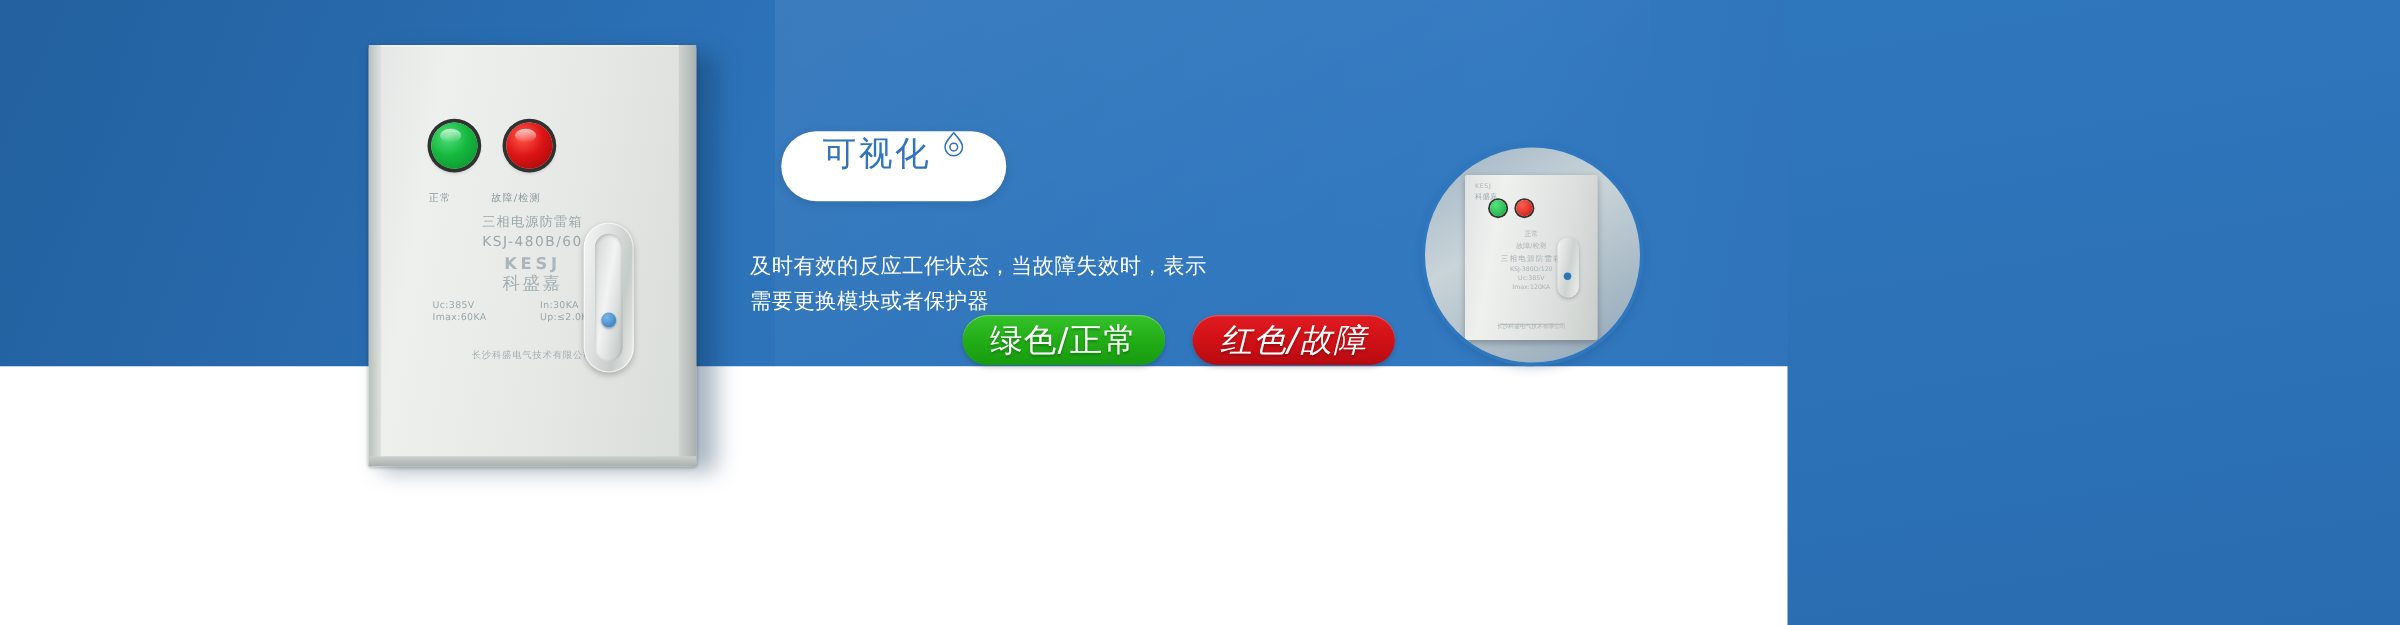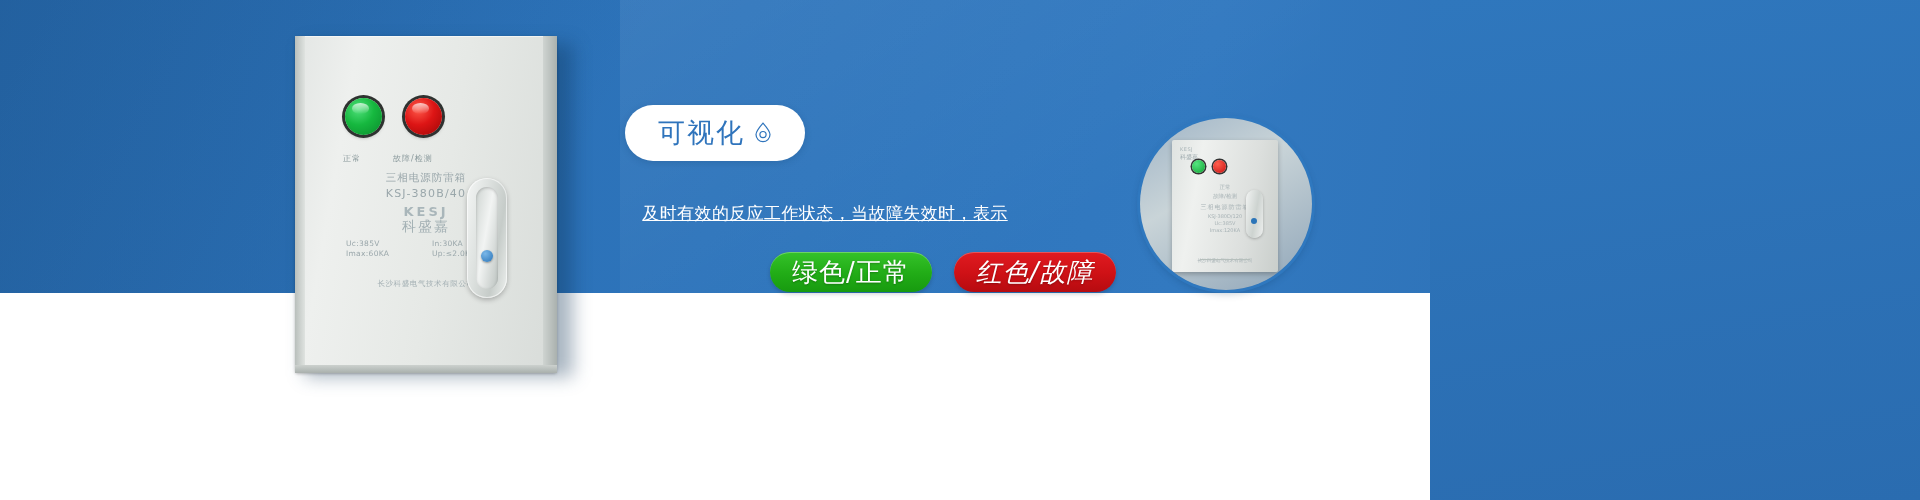--- a/index.html
+++ b/index.html
@@ -110,42 +110,42 @@
     position:absolute; left:14px; top:72px; width:12px; height:12px; border-radius:50%;
     background:radial-gradient(circle at 35% 30%,#7ab7e8,#2a74b8);
     box-shadow:0 1px 2px rgba(0,0,0,.35);
   }
 
   
   .pill {
     position:absolute; left:625px; top:105px;
     width:180px; height:56px; border-radius:28px;
     background:#ffffff;
-    display:flex; align-items:center; justify-content:center; gap:9px;
+    display:flex; align-items:flex-start; justify-content:center; gap:9px;
     box-shadow:0 2px 7px rgba(12,50,90,.18);
   }
   .pill-text {
     font-size:27px; color:#2f74bc; letter-spacing:2px;
     font-family:"DejaVu Sans",sans-serif;
   }
   .pill-mark { width:18px; height:22px; display:block; }
 
   .headline {
     position:absolute; left:815px; top:78px;
     font-size:74px; font-weight:bold; color:#ffffff;
     letter-spacing:5px; line-height:1;
     font-family:"DejaVu Sans",sans-serif;
     text-shadow:3px 4px 0 rgba(26,78,130,.40);
     white-space:nowrap;
   }
 
   .subtitle {
     position:absolute; left:600px; top:200px; width:450px;
-    text-align:center; color:#ffffff; font-size:17px; line-height:1.62;
-    letter-spacing:.4px; font-family:"DejaVu Sans",sans-serif;text-decoration:underline;
+    text-align:left; color:#ffffff; font-size:17px; line-height:1.62;
+    letter-spacing:.4px; font-family:"DejaVu Sans",sans-serif;
   }
 
   .badges { position:absolute; left:770px; top:252px; display:flex; gap:22px; }
   .badge {
     height:40px; padding:10px 22px; border-radius:20px;
     display:flex; align-items:center; justify-content:center;
     color:#ffffff; font-size:26px; letter-spacing:1px;
     font-family:"DejaVu Sans",sans-serif; white-space:nowrap;
     text-shadow:0 1px 2px rgba(0,0,0,.28);
   }
@@ -215,21 +215,21 @@
         <span class="led-gloss"></span>
       </div>
       <div class="led led-red">
         <span class="led-gloss"></span>
       </div>
 
       <div class="led-label led-label-normal">正常</div>
       <div class="led-label led-label-fault">故障/检测</div>
 
       <div class="p-txt p-title">三相电源防雷箱</div>
-      <div class="p-txt p-model">KSJ-380B/40</div>
+      <div class="p-txt p-model">KSJ-480B/60</div>
       <div class="p-txt p-brand">KESJ</div>
       <div class="p-txt p-brandcn">科盛嘉</div>
 
       <div class="p-txt p-spec1">
         <span class="p-spec-l">Uc:385V</span><span class="p-spec-r">In:30KA</span>
       </div>
       <div class="p-txt p-spec2">
         <span class="p-spec-l">Imax:60KA</span><span class="p-spec-r">Up:≤2.0KV</span>
       </div>
 
@@ -246,20 +246,21 @@
     <span class="pill-text">可视化</span>
     <svg class="pill-mark" viewBox="0 0 18 22">
       <path d="M9 1.2 C13.2 6 16 9.2 16 12.6 A7 7 0 0 1 2 12.6 C2 9.2 4.8 6 9 1.2 Z" fill="none" stroke="#2f74bc" stroke-width="1.2"></path>
       <circle cx="9" cy="12.6" r="3.1" fill="none" stroke="#2f74bc" stroke-width="1.2"></circle>
     </svg>
   </div>
 
 
   <div class="subtitle">
     <div>及时有效的反应工作状态，当故障失效时，表示</div>
+    <div>需要更换模块或者保护器</div>
   </div>
 
   <div class="badges">
     <div class="badge badge-green">绿色/正常</div>
     <div class="badge badge-red">红色/故障</div>
   </div>
 
   <div class="inset">
     <div class="inset-box">
       <div class="inset-logo">KESJ</div>

